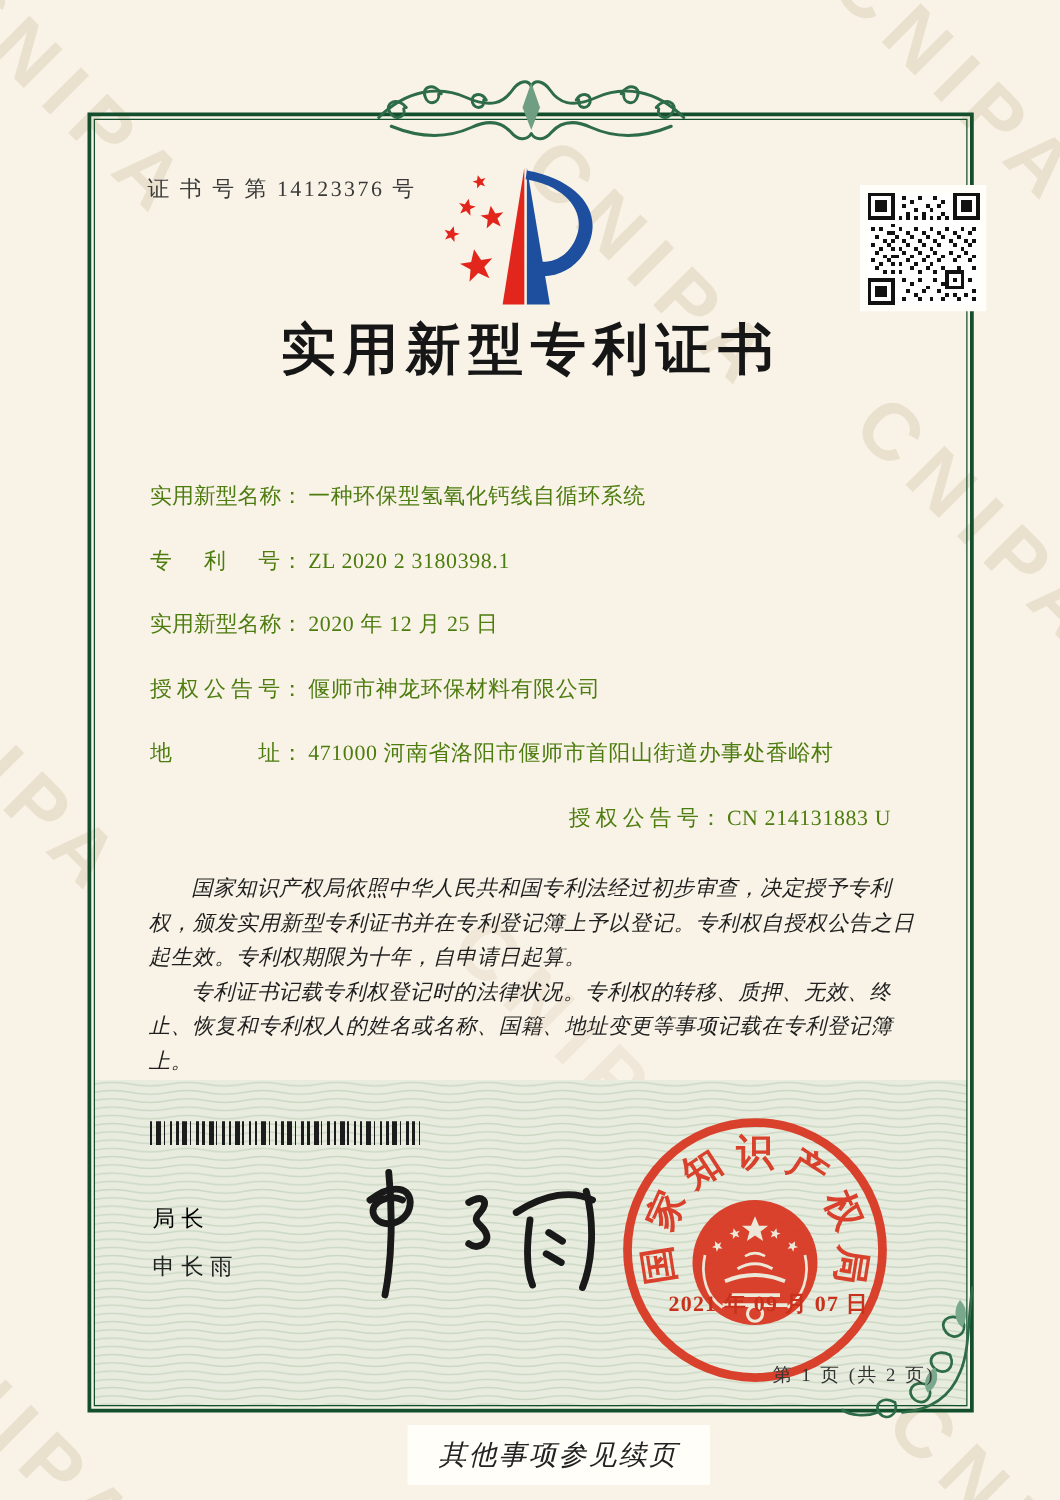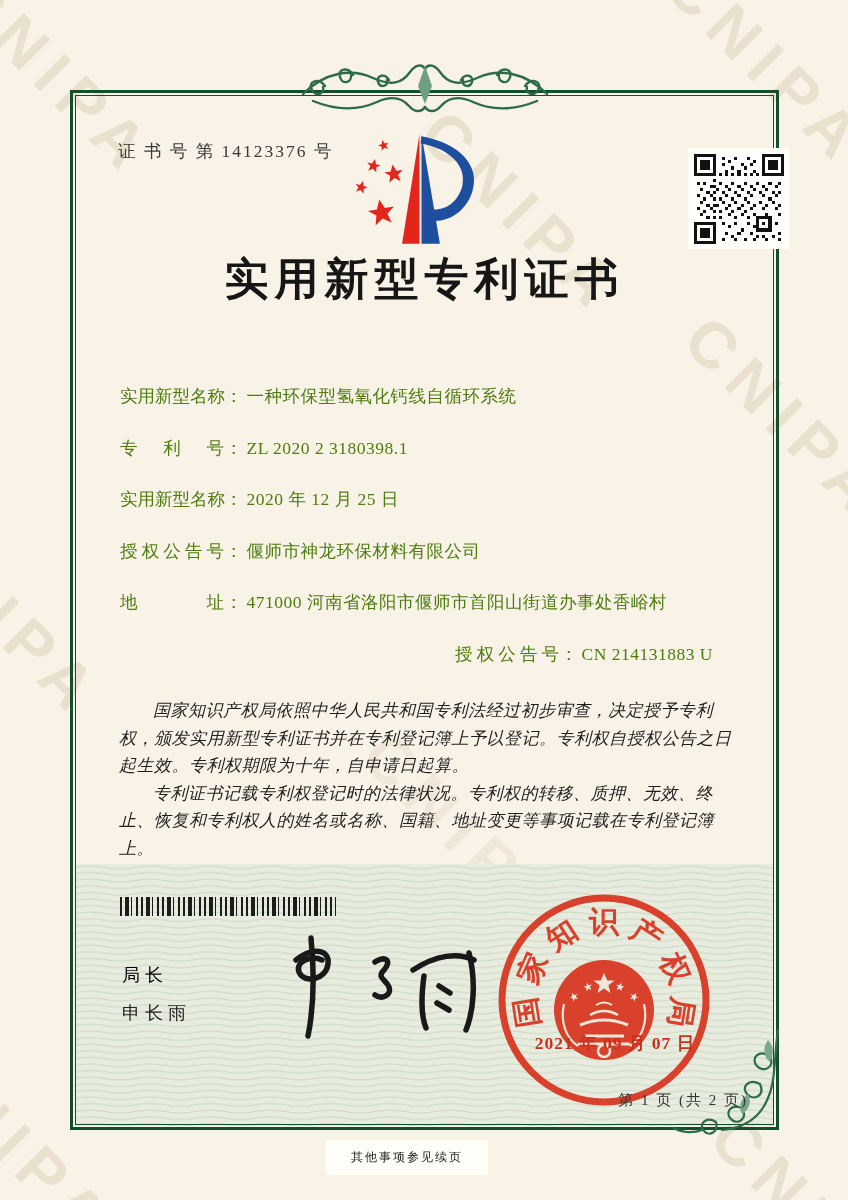--- a/index.html
+++ b/index.html
@@ -80,21 +80,21 @@
     color:#c9311c; font-size:17.5px; font-weight:bold; letter-spacing:1px;
   }
   
   .page-info {
     position:absolute; left:70px; top:1091px; width:678px; text-align:right;
     font-size:15px; letter-spacing:2px; color:#333;
   }
   .cont-note {
     position:absolute; left:326px; top:1140px;
     background:#fffef8; padding:9px 25px;
-    font-size:12px; letter-spacing:2px; color:#222; 
+    font-size:22px; letter-spacing:2px; color:#222; font-style:italic;
   }
   svg { display:block; }
 </style>
 </head>
 <body>
 
 <div class="page">
 
   <div class="wm" style="left:-10px; top:-42px;">CNIPA</div>
   <div class="wm" style="left:703px; top:-52px;">CNIPA</div>

